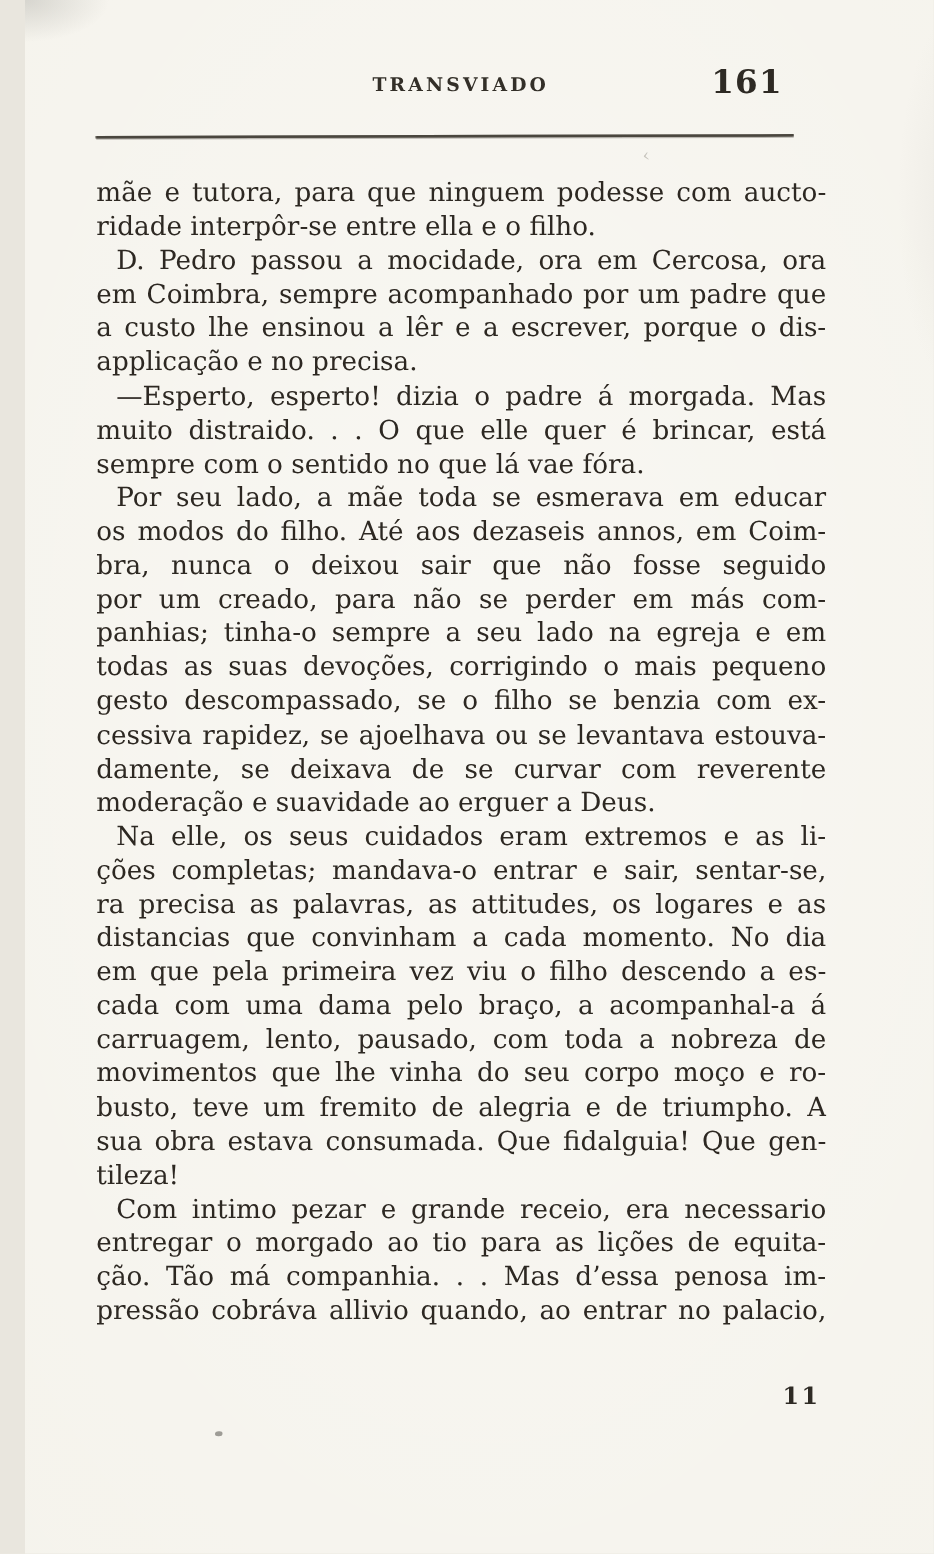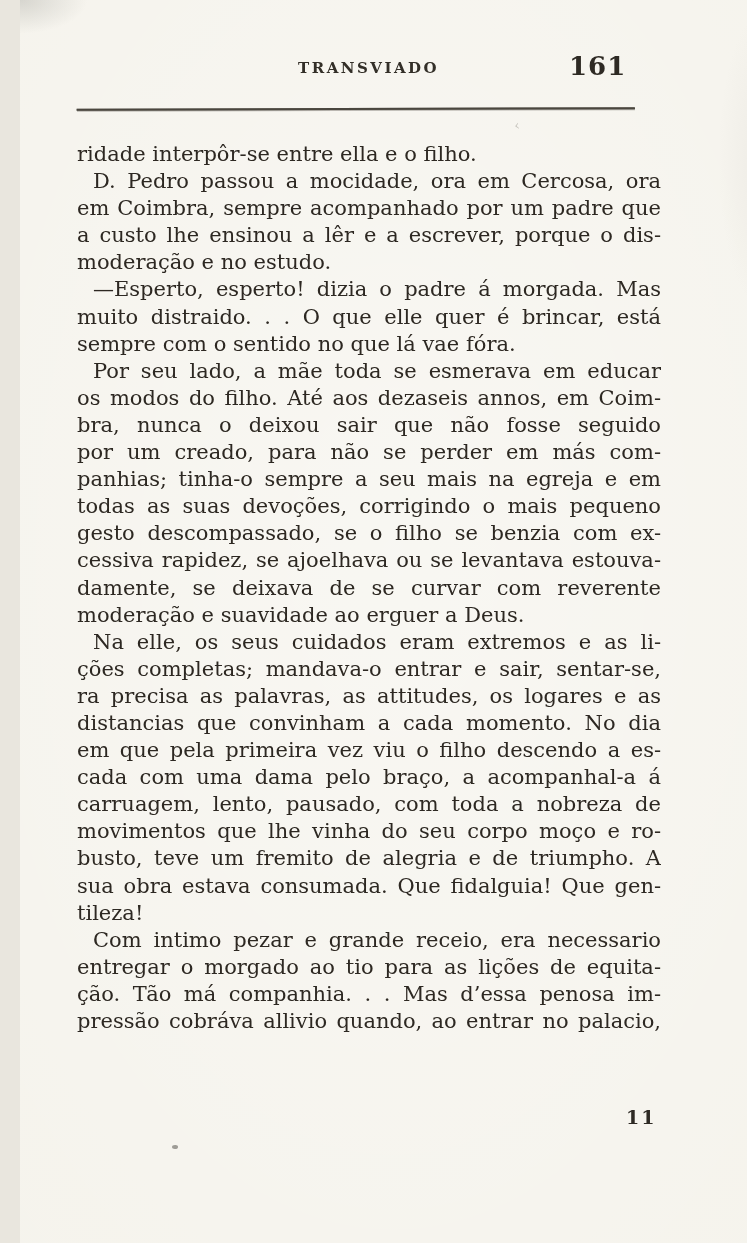--- a/index.html
+++ b/index.html
@@ -56,33 +56,34 @@
 </style>
 </head>
 <body>
 
 <div class="page">
   <span class="rtitle">TRANSVIADO</span>
   <span class="pnum">161</span>
   <div class="rule"></div>
   <span class="smudge">‹</span>
   <div class="text-block" id="text-block">
+      <div class="line">mãe e tutora, para que ninguem podesse com aucto-</div>
       <div class="line pend">ridade interpôr-se entre ella e o filho.</div>
       <div class="line indent">D. Pedro passou a mocidade, ora em Cercosa, ora</div>
       <div class="line">em Coimbra, sempre acompanhado por um padre que</div>
       <div class="line">a custo lhe ensinou a lêr e a escrever, porque o dis-</div>
-      <div class="line pend">moderação e no estudo.</div>
+      <div class="line pend">applicação e no precisa.</div>
       <div class="line indent">—Esperto, esperto! dizia o padre á morgada. Mas</div>
       <div class="line">muito distraido. . . O que elle quer é brincar, está</div>
       <div class="line pend">sempre com o sentido no que lá vae fóra.</div>
       <div class="line indent">Por seu lado, a mãe toda se esmerava em educar</div>
       <div class="line">os modos do filho. Até aos dezaseis annos, em Coim-</div>
       <div class="line">bra, nunca o deixou sair que não fosse seguido</div>
       <div class="line">por um creado, para não se perder em más com-</div>
-      <div class="line">panhias; tinha-o sempre a seu mais na egreja e em</div>
+      <div class="line">panhias; tinha-o sempre a seu lado na egreja e em</div>
       <div class="line">todas as suas devoções, corrigindo o mais pequeno</div>
       <div class="line">gesto descompassado, se o filho se benzia com ex-</div>
       <div class="line">cessiva rapidez, se ajoelhava ou se levantava estouva-</div>
       <div class="line">damente, se deixava de se curvar com reverente</div>
       <div class="line pend">moderação e suavidade ao erguer a Deus.</div>
       <div class="line indent">Na elle, os seus cuidados eram extremos e as li-</div>
       <div class="line">ções completas; mandava-o entrar e sair, sentar-se,</div>
       <div class="line">ra precisa as palavras, as attitudes, os logares e as</div>
       <div class="line">distancias que convinham a cada momento. No dia</div>
       <div class="line">em que pela primeira vez viu o filho descendo a es-</div>

